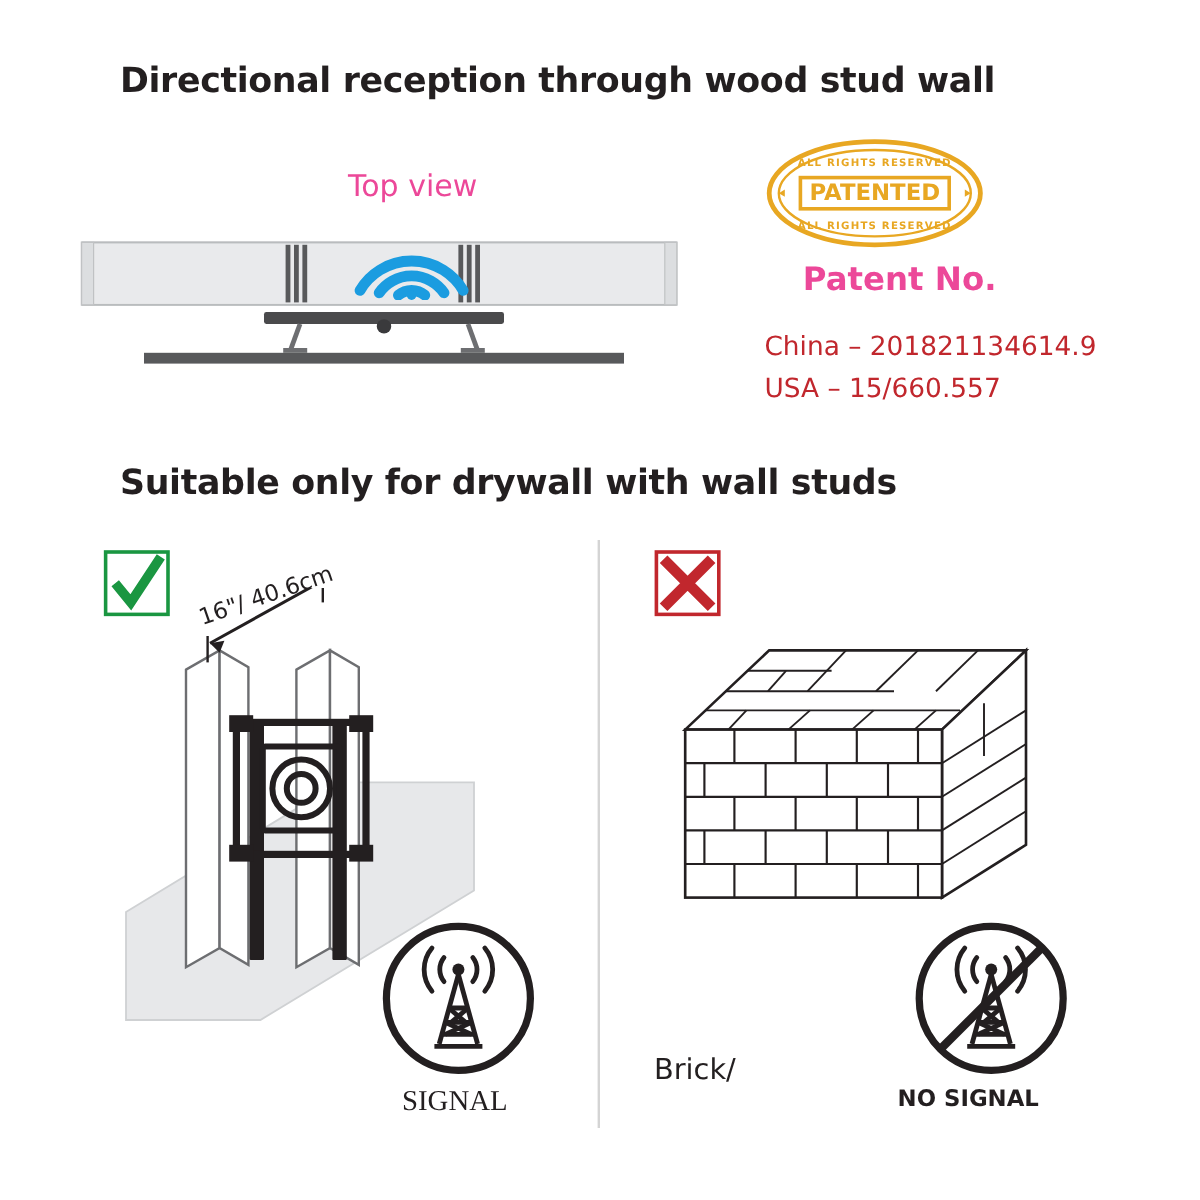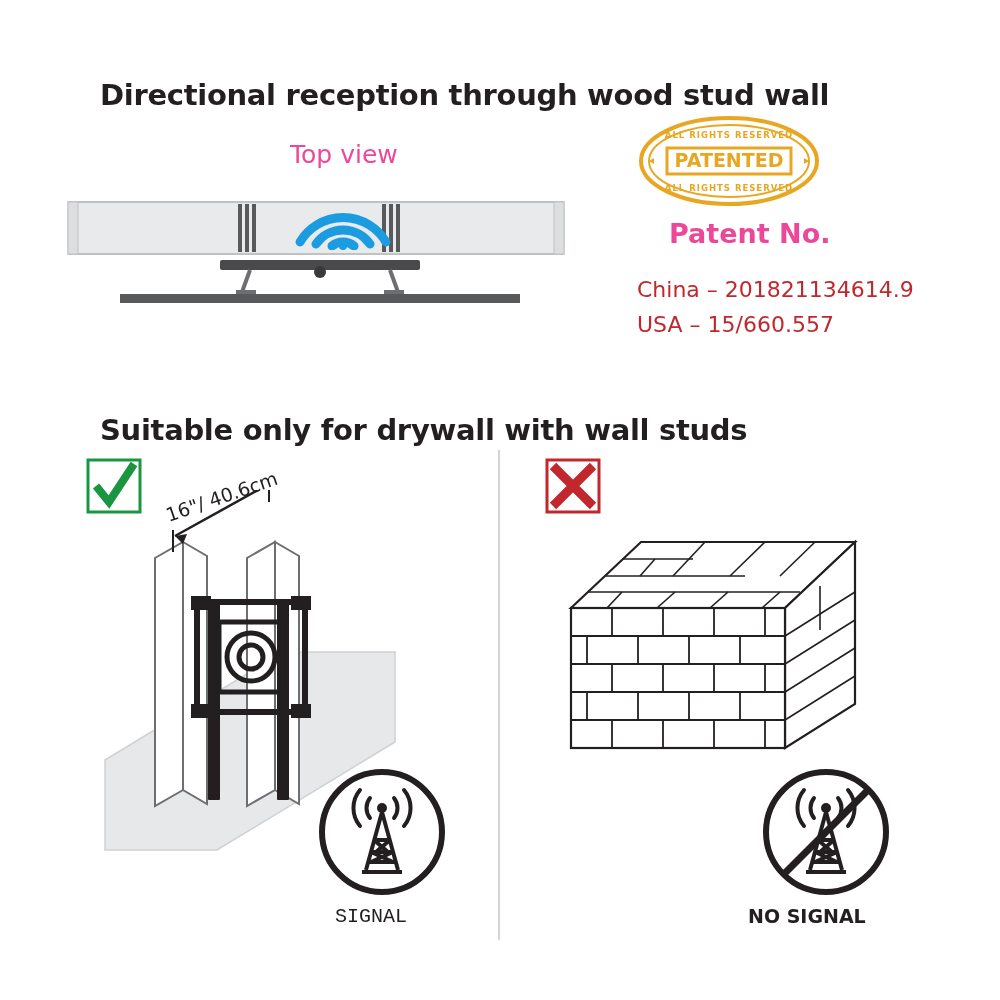--- a/index.html
+++ b/index.html
@@ -19,21 +19,20 @@
   .abs { position: absolute; }
 
   
   .heading {
     font-family: "DejaVu Sans", sans-serif;
     font-weight: bold;
     font-size: 29px;
     letter-spacing: -0.3px;
     color: #231f20;
     white-space: nowrap;
-    margin-top: 28px;
   }
   #title-1 { left: 100px; top: 50px; }
   #title-2 { left: 100px; top: 385px; }
 
   .sub-label {
     font-family: "DejaVu Sans", sans-serif;
     font-size: 25px;
     color: #ec4899;
     white-space: nowrap;
   }
@@ -72,22 +71,22 @@
     top: 450px;
     width: 2px;
     height: 490px;
     background: #d4d4d4;
   }
 
   
   #signal-label {
     left: 335px;
     top: 905px;
-    font-size: 20px;
-    font-family: Liberation Mono, monospace;
+    font-size: 24px;
+    font-family: Liberation Serif, serif;
     white-space: nowrap;
   }
   #nosignal-label {
     left: 748px;
     top: 905px;
     font-size: 19px;
     font-weight: bold;
     font-family: "DejaVu Sans", sans-serif;
     white-space: nowrap;
   }
@@ -319,20 +318,21 @@
     <line x1="200" y1="22" x2="165" y2="56"></line>
     <line x1="250" y1="22" x2="215" y2="56"></line>
     <line x1="57" y1="72" x2="42" y2="88"></line>
     <line x1="110" y1="72" x2="92" y2="88"></line>
     <line x1="163" y1="72" x2="145" y2="88"></line>
     <line x1="215" y1="72" x2="197" y2="88"></line>
   </g>
 </svg>
 
 <div class="abs" id="brick-label">
+  <div>Brick/</div>
 </div>
 
 <svg class="abs" style="left:762px; top:768px;" width="128" height="128" viewBox="0 0 128 128">
   <circle cx="64" cy="64" r="60" fill="none" stroke="#231f20" stroke-width="6"></circle>
   <g stroke="#231f20" stroke-width="4" fill="none">
     <line x1="48" y1="102" x2="64" y2="44"></line>
     <line x1="80" y1="102" x2="64" y2="44"></line>
     <line x1="53" y1="84" x2="75" y2="84"></line>
     <line x1="50" y1="94" x2="78" y2="94"></line>
     <line x1="56" y1="72" x2="72" y2="72"></line>

